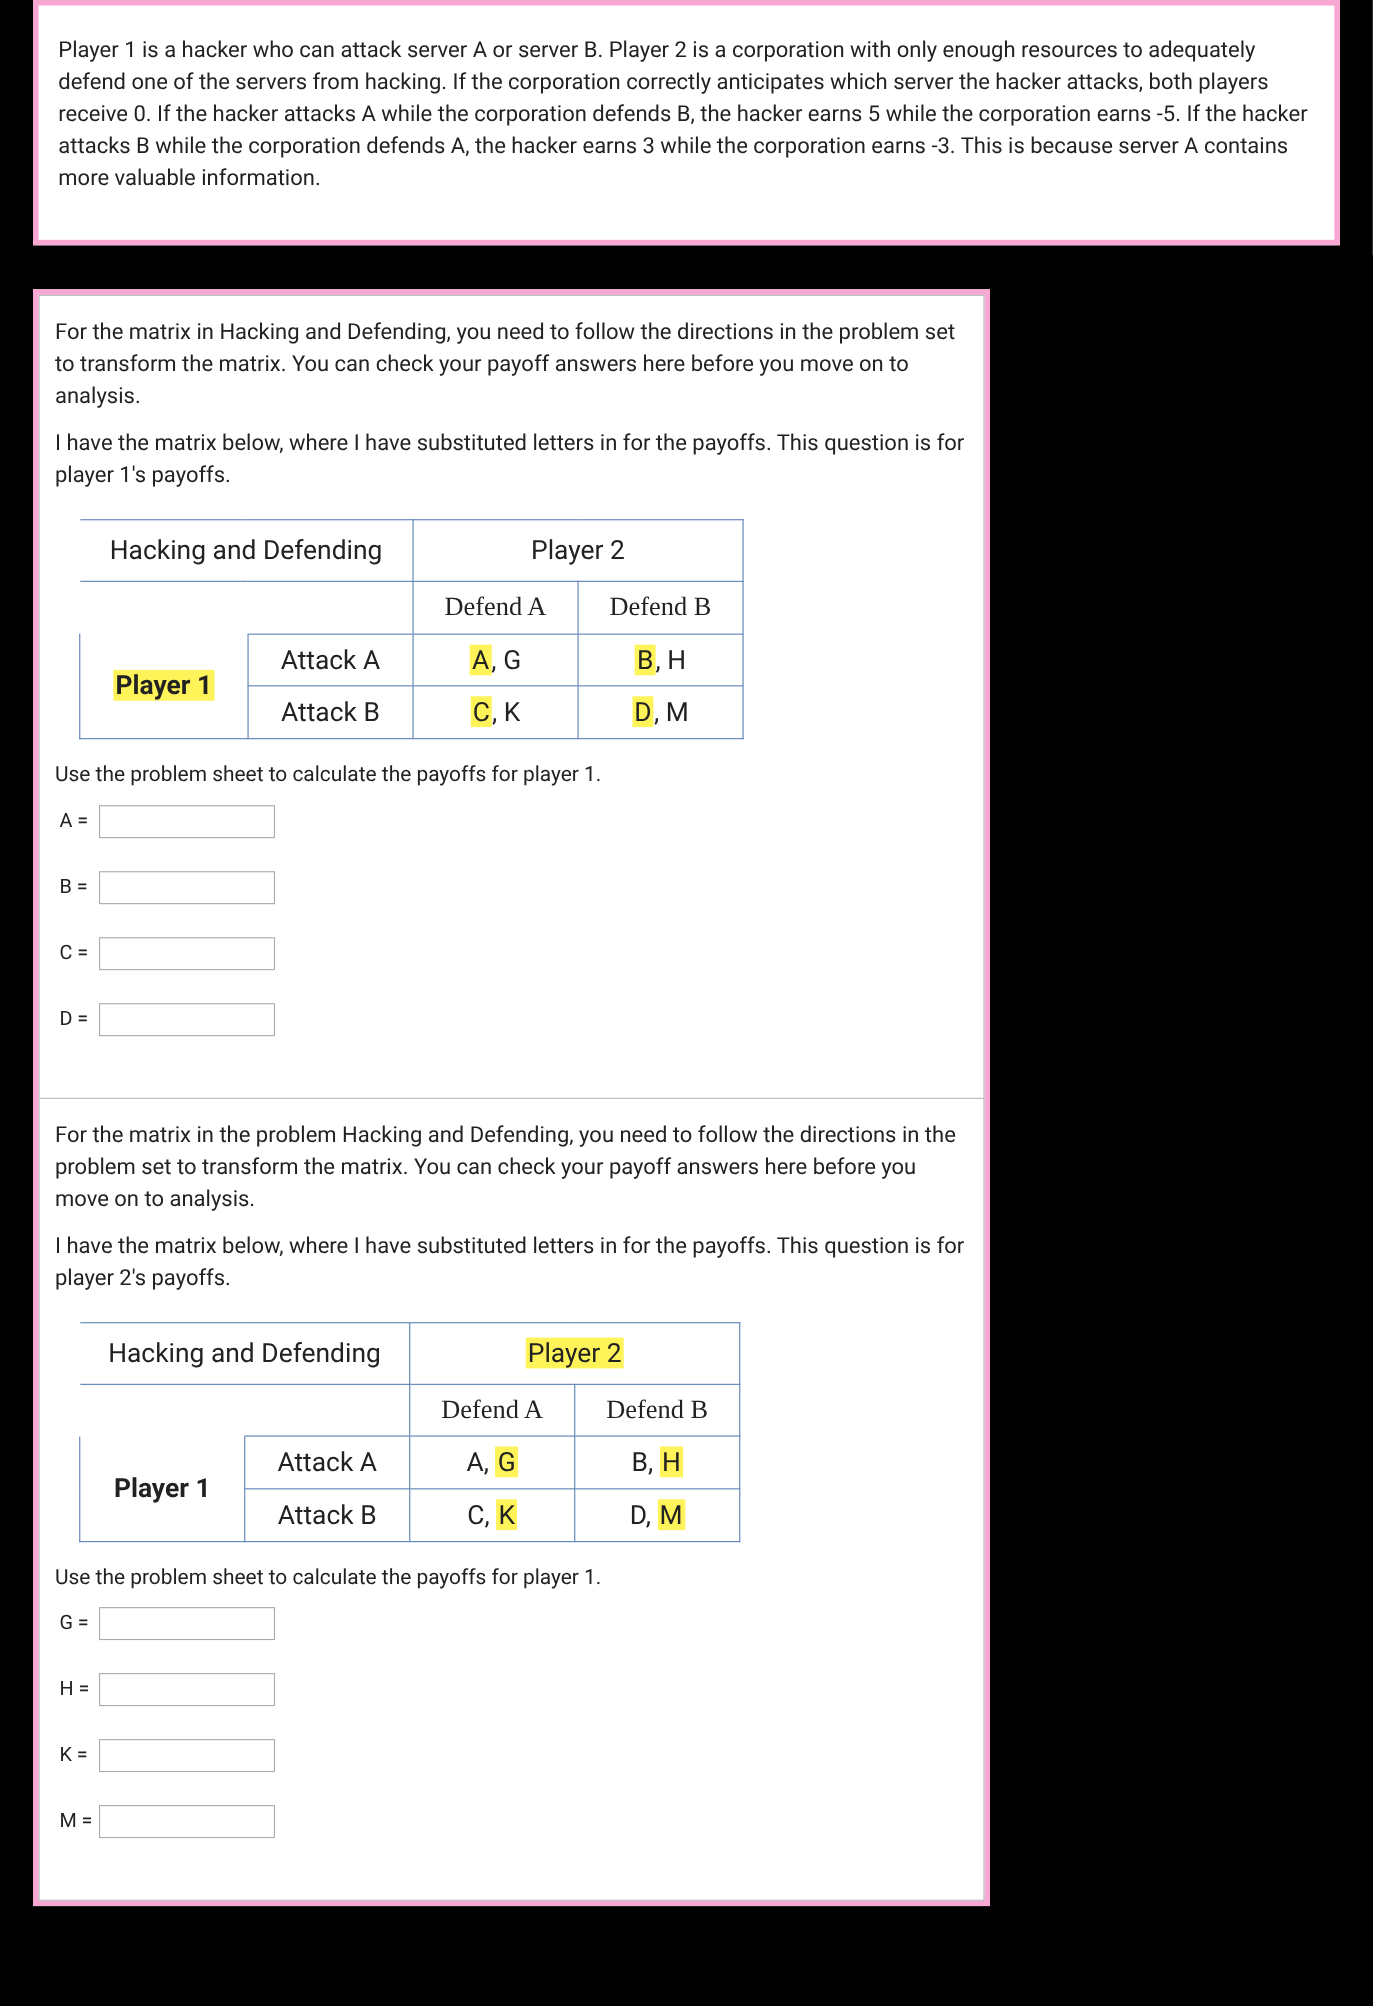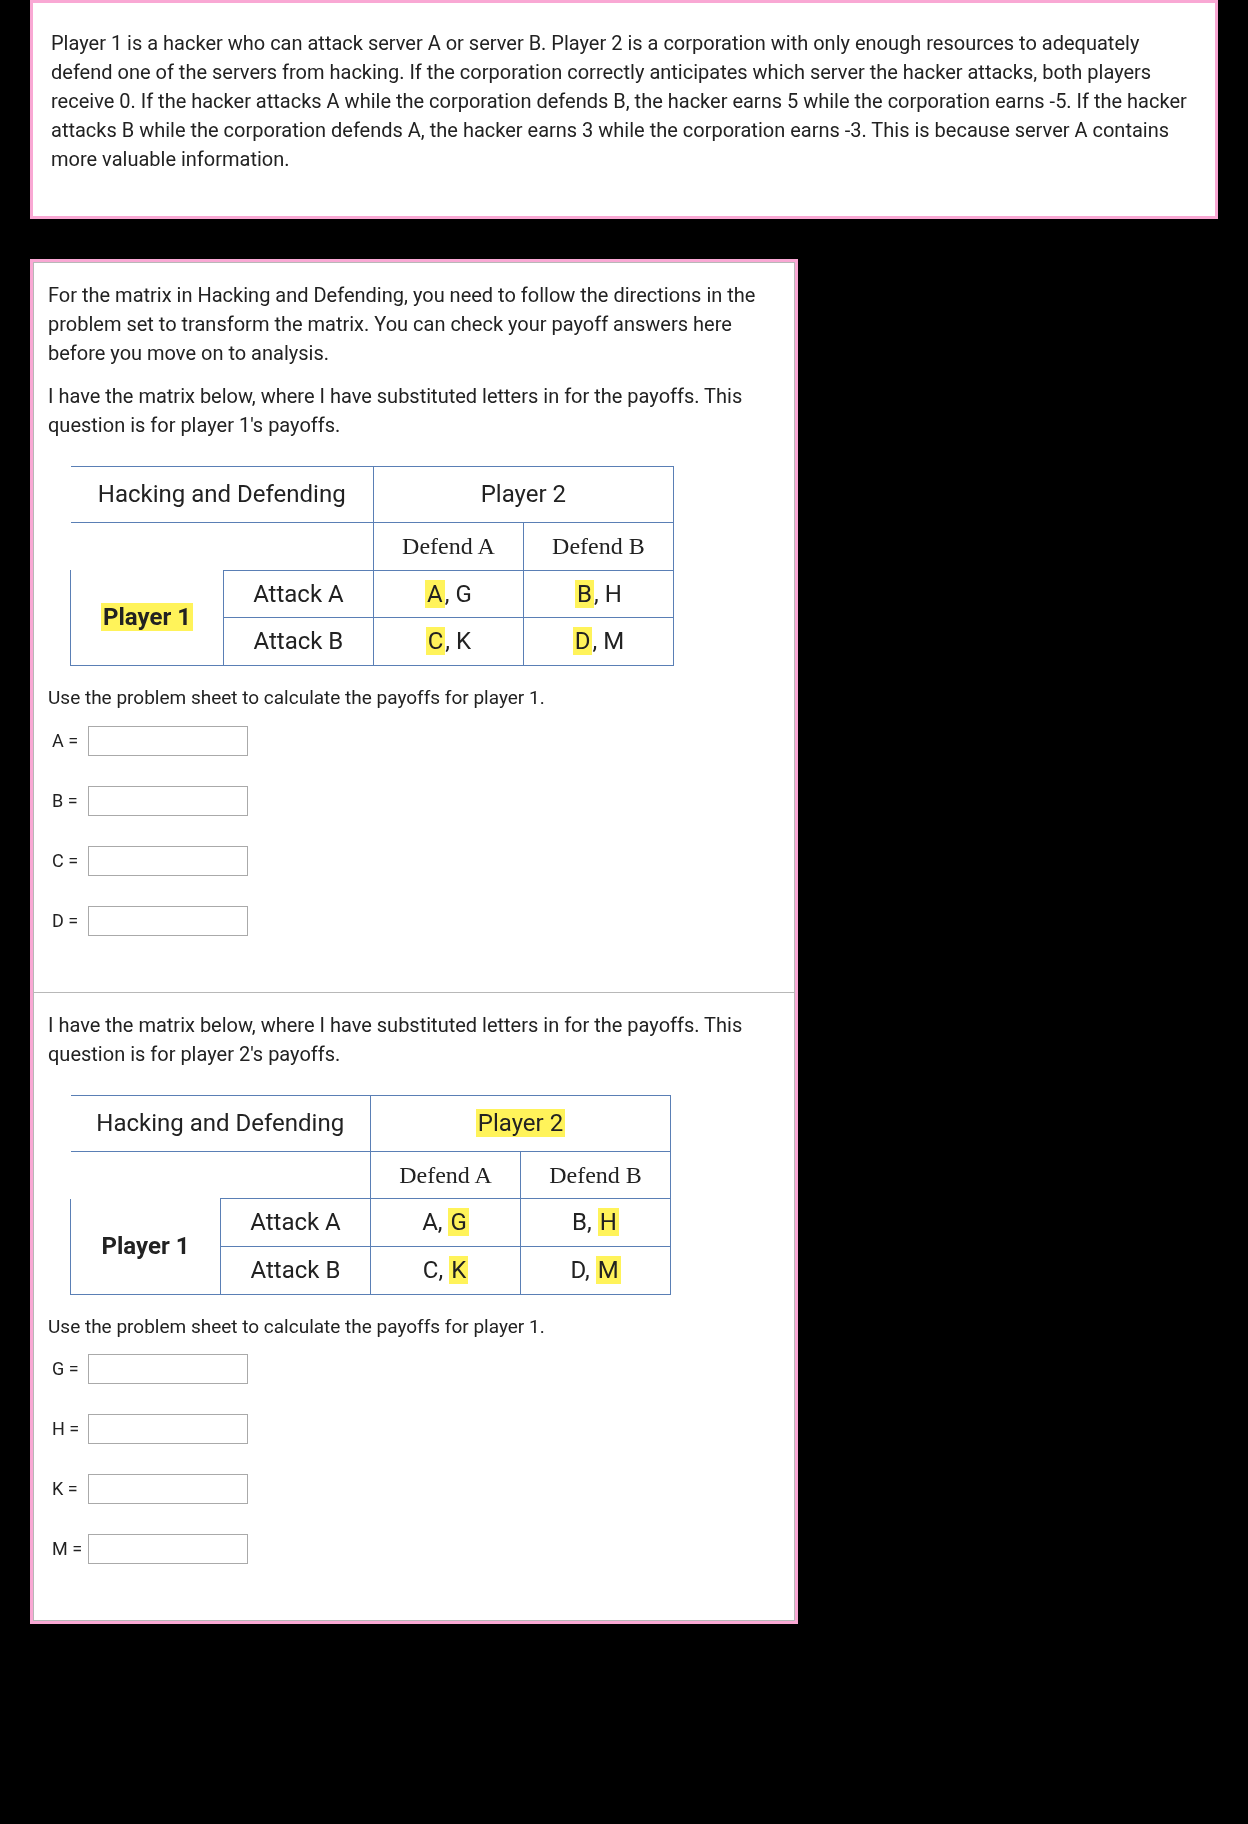--- a/index.html
+++ b/index.html
@@ -7,28 +7,28 @@
     margin: 0;
     padding: 0;
     background: #000;
     font-family: -apple-system, BlinkMacSystemFont, "Segoe UI", Roboto, "Helvetica Neue", Arial, sans-serif;
     color: #222;
     font-size: 20px;
     line-height: 1.45;
   }
   .card {
     background: #fff;
-    border: 3px solid #f9a8d4;
+    border: 5px solid #f9a8d4;
     margin: 0 30px 40px 30px;
     padding: 0;
   }
   .card.first { margin-top: 0; padding: 6px 18px 22px 18px; }
   .card.q {
     margin: 40px 30px 0 30px;
-    width: 768px;
+    width: 870px;
   }
   .section {
     border: 1px solid #b8b8b8;
     padding: 12px 14px 26px 14px;
   }
   .section + .section { border-top: none; }
   .section p { margin: 6px 0 14px 0; }
   .game-table {
     border-collapse: collapse;
     margin: 26px 0 18px 22px;
@@ -129,20 +129,21 @@
       <label>C =</label>
       <input type="text" value="" style="">
     </div>
     <div class="answer-row">
       <label>D =</label>
       <input type="text" value="" style="">
     </div>
   </div>
 
   <div class="section">
+    <p>For the matrix in the problem Hacking and Defending, you need to follow the directions in the problem set to transform the matrix. You can check your payoff answers here before you move on to analysis.</p>
     <p>I have the matrix below, where I have substituted letters in for the payoffs.  This question is for player 2's payoffs.</p>
 
     <table class="game-table">
       <tbody>
           <tr>
         <td class="title-cell noleft" colspan="2">Hacking and Defending</td>
         <td class="title-cell" colspan="2"><span class="hl">Player 2</span></td>
       </tr>
       <tr>
         <td class="noleft nobottom" colspan="2"></td>

